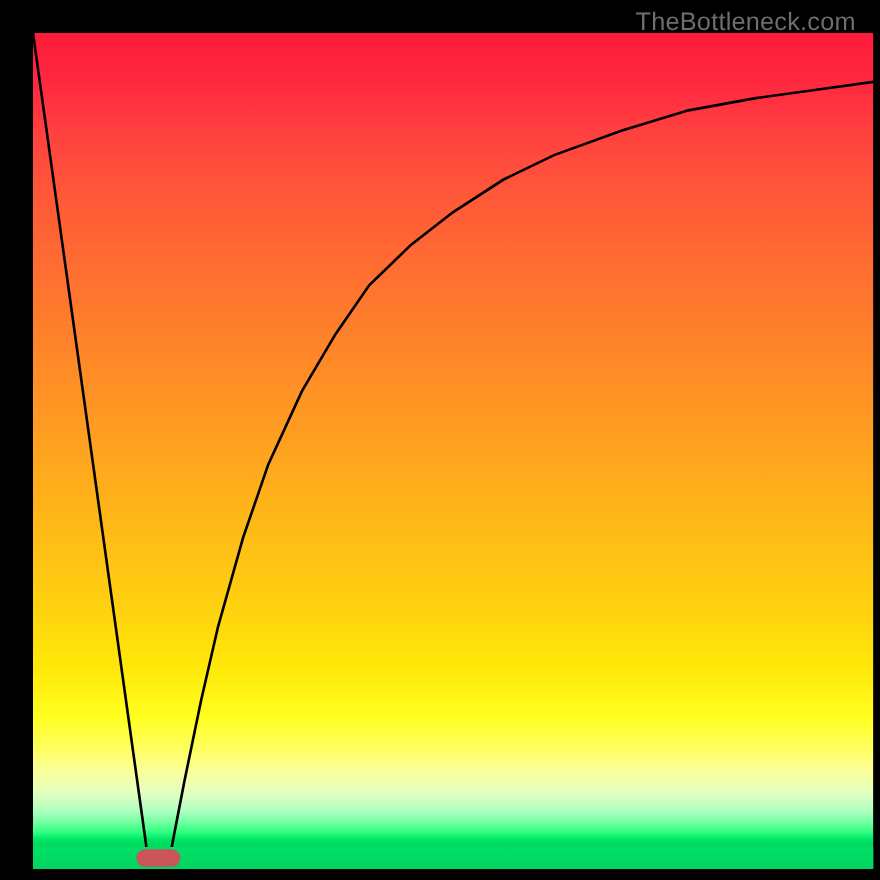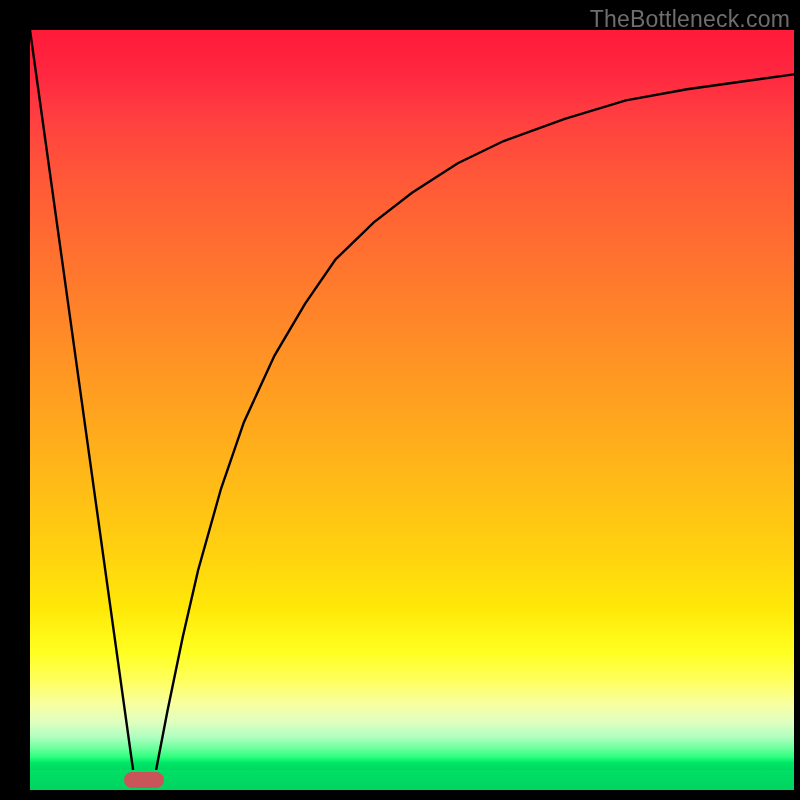--- a/index.html
+++ b/index.html
@@ -61,21 +61,21 @@
   .marker {
     position: absolute;
     bottom: 12px;
     height: 16px;
     background: #c9545a;
     border-radius: 8px;
   }
   .watermark {
     position: absolute;
     top: 6px;
-    right: 10px;
+    right: 22px;
     color: #6e6e6e;
     font-size: 23px;
     font-family: Arial, sans-serif;
     letter-spacing: 0.2px;
   }
 </style>
 </head>
 <body>
 
 <div class="plot-area">

